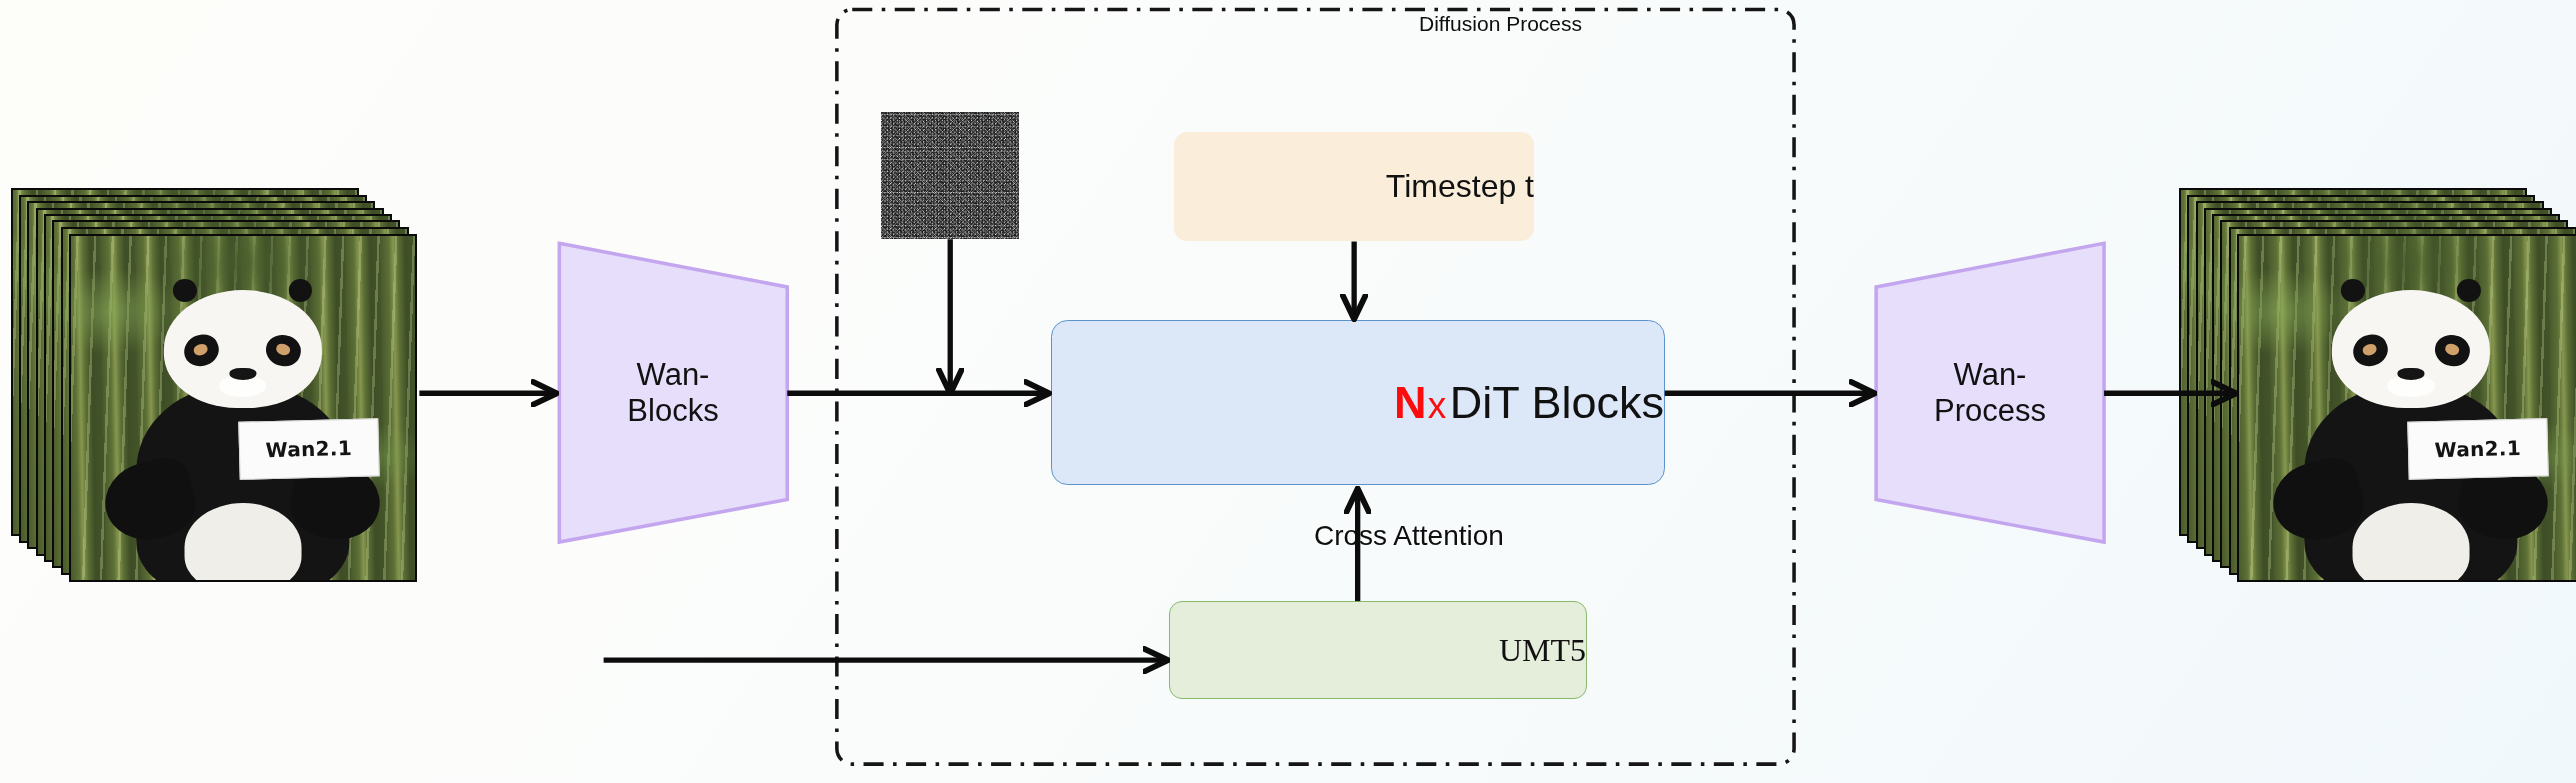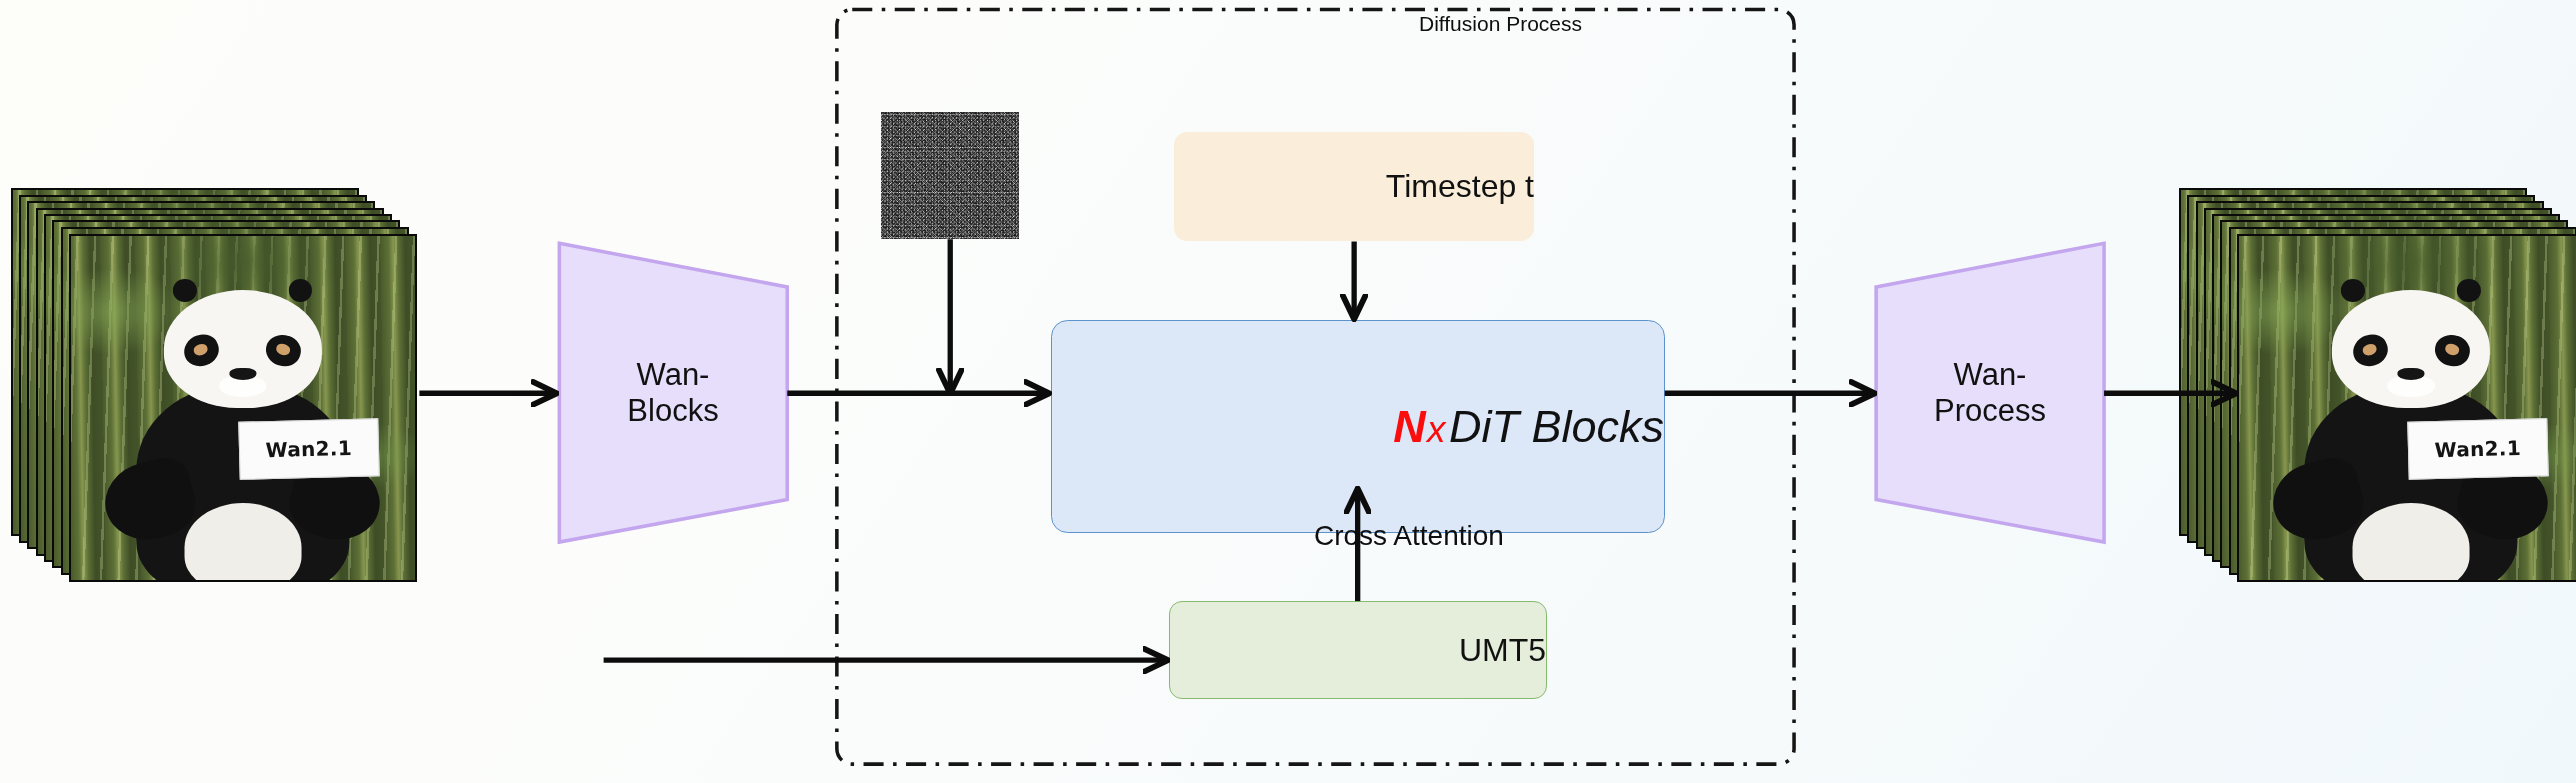--- a/index.html
+++ b/index.html
@@ -211,27 +211,27 @@
     <rect x="1417" y="16" width="1621" height="1278" rx="26" ry="26" fill="none" stroke="#151515" stroke-width="6" stroke-dasharray="34 16 6 16" stroke-linecap="butt"></rect>
   </svg>
   <div class="diffusion-label" style="left:1419px; top:11.8px;">Diffusion Process</div>
 
   <div class="noise" style="left:881px; top:112px; width:138px; height:127px;"></div>
 
   <div class="box box-timestep" style="left:1174px; top:132px; width:360px; height:109px;">
     <span>Timestep t</span>
   </div>
 
-  <div class="box box-dit" style="left:1051px; top:320px; width:614px; height:213px;font-style:italic;">
+  <div class="box box-dit" style="left:1051px; top:320px; width:614px; height:165px;">
     <span>
       <span class="n">N</span><span class="x">x</span><span>DiT Blocks</span>
     </span>
   </div>
 
-  <div class="box box-umt5" style="left:1169px; top:601px; width:378px; height:98px;">
+  <div class="box box-umt5" style="left:1169px; top:601px; width:418px; height:98px;font-family:Liberation Serif, serif;">
     <span>UMT5</span>
   </div>
 
   <div class="lbl" style="left:1314px; top:520px;">Cross Attention</div>
 
 
   <div class="trap trap-dec" style="left:1875px; top:242px; width:230px; height:301px;">
     <div style="position:relative;z-index:2;">
       <div>Wan-</div>
       <div>Process</div>

